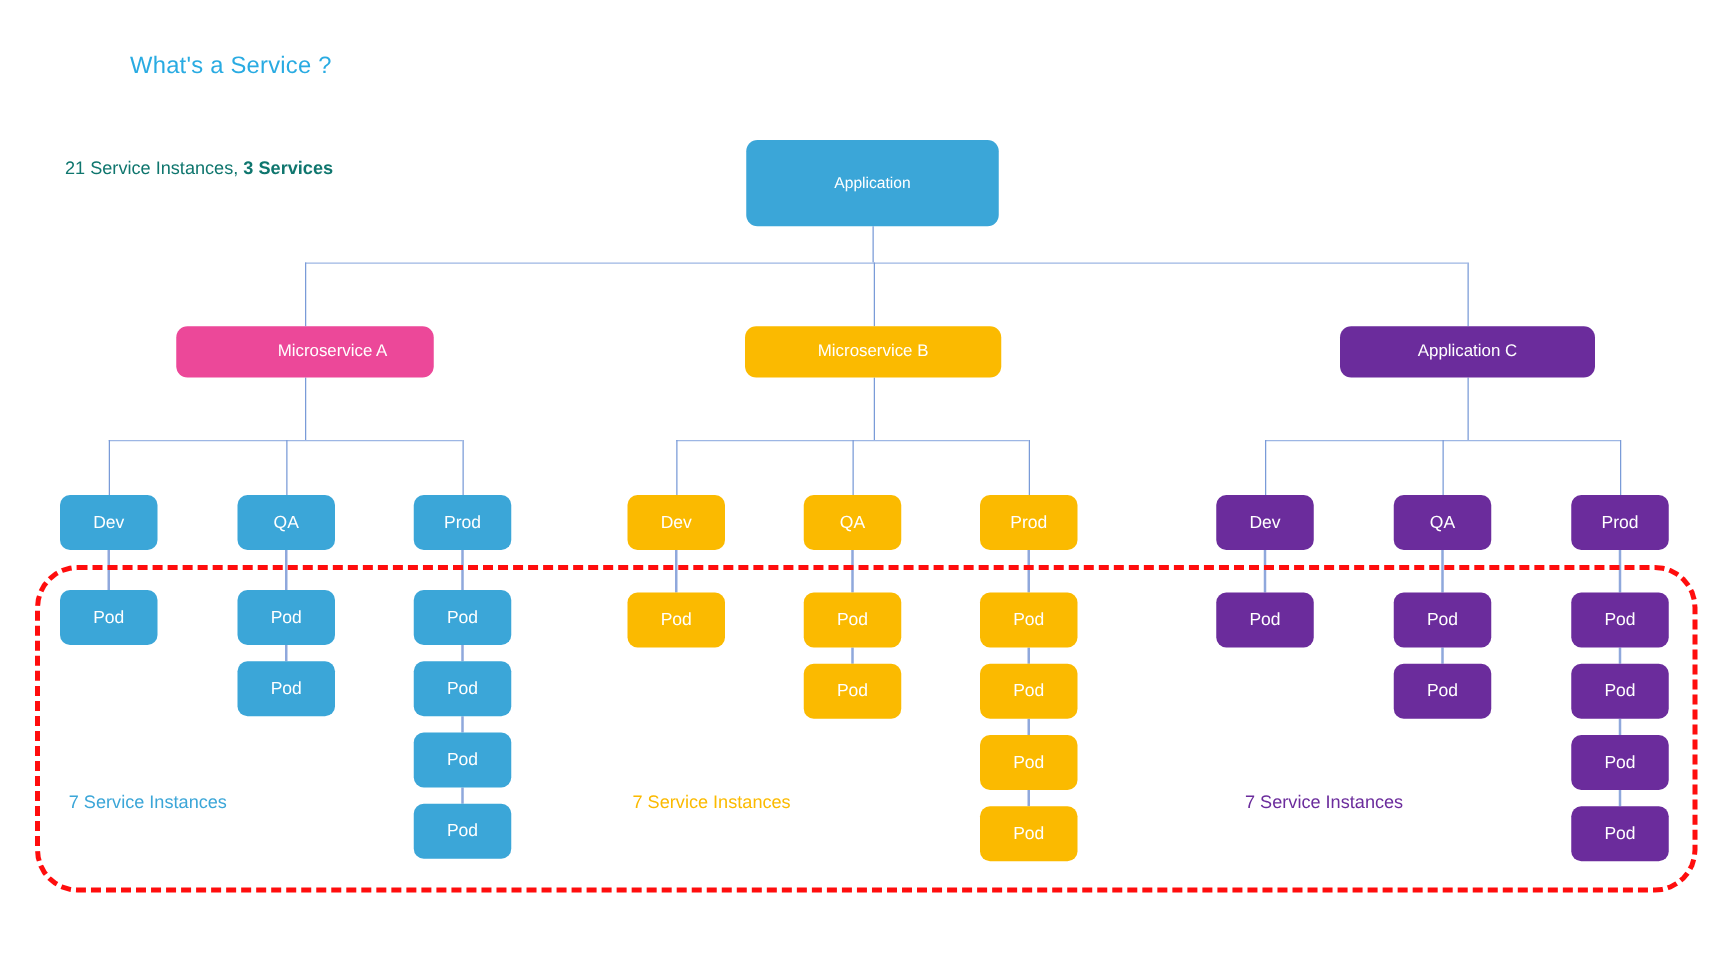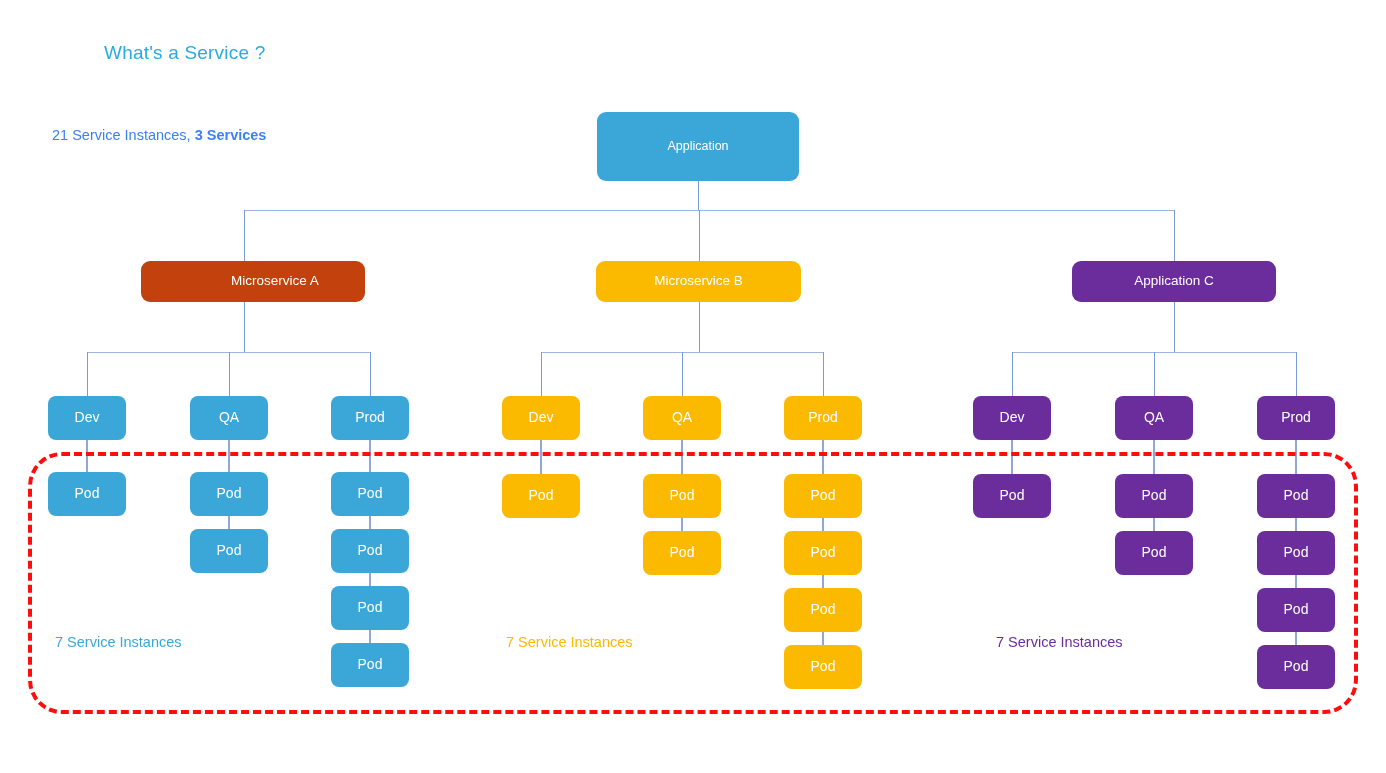--- a/index.html
+++ b/index.html
@@ -27,21 +27,21 @@
     color: #29ABE2;
     white-space: nowrap;
     letter-spacing: 0.2px;
     text-align: center;
   }
   .summary {
     position: absolute;
     left: 52px;
     top: 127px;
     font-size: 14.5px;
-    color: #3b82f6;
+    color: #0f766e;
     white-space: nowrap;
   }
   .summary b { font-weight: bold; }
 
   .instances-label {
     position: absolute;
     font-size: 14.5px;
     white-space: nowrap;
   }
 
@@ -115,21 +115,21 @@
 
   <div class="title">What's a Service ?</div>
 
   <div class="summary"><span>21 Service Instances, </span><b>3 Services</b></div>
 
   <div id="graph-layer">
       <div class="node app" style="left: 597px; top: 112px; width: 202px; height: 69px; background: rgb(59, 166, 216);">Application</div>
       <div class="line-v thin" style="left: 698px; top: 181px; width: 1px; height: 29px;"></div>
       <div class="line-h thin" style="left: 244px; top: 210px; width: 930px; height: 1px;"></div>
       <div class="line-v thin" style="left: 244px; top: 210px; width: 1px; height: 51px;"></div>
-      <div class="node ms" style="left: 141px; top: 261px; width: 224px; height: 41px; background: #c2410c; padding-left: 44px;">Microservice A</div>
+      <div class="node ms" style="left: 141px; top: 261px; width: 206px; height: 41px; background: #ec4899; padding-left: 44px;">Microservice A</div>
       <div class="line-v thin" style="left: 244px; top: 302px; width: 1px; height: 50px;"></div>
       <div class="line-h thin" style="left: 87px; top: 352px; width: 283px; height: 1px;"></div>
       <div class="line-v thin" style="left: 87px; top: 352px; width: 1px; height: 44px;"></div>
       <div class="node env" style="left: 48px; top: 396px; width: 78px; height: 44px; background: rgb(59, 166, 216);">Dev</div>
       <div class="pod-link" style="left: 86px; top: 440px; width: 2px; height: 32px;"></div>
       <div class="node pod" style="left: 48px; top: 472px; width: 78px; height: 44px; background: rgb(59, 166, 216);">Pod</div>
       <div class="line-v thin" style="left: 229px; top: 352px; width: 1px; height: 44px;"></div>
       <div class="node env" style="left: 190px; top: 396px; width: 78px; height: 44px; background: rgb(59, 166, 216);">QA</div>
       <div class="pod-link" style="left: 228px; top: 440px; width: 2px; height: 32px;"></div>
       <div class="node pod" style="left: 190px; top: 472px; width: 78px; height: 44px; background: rgb(59, 166, 216);">Pod</div>

